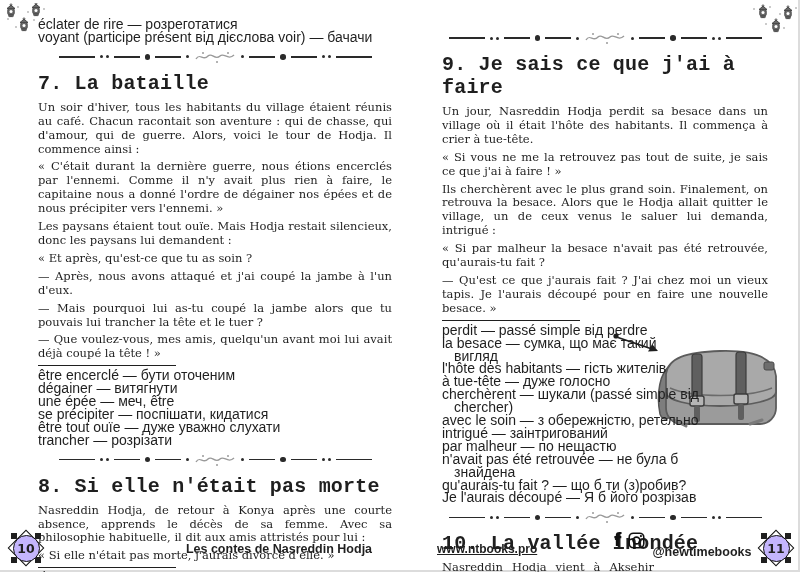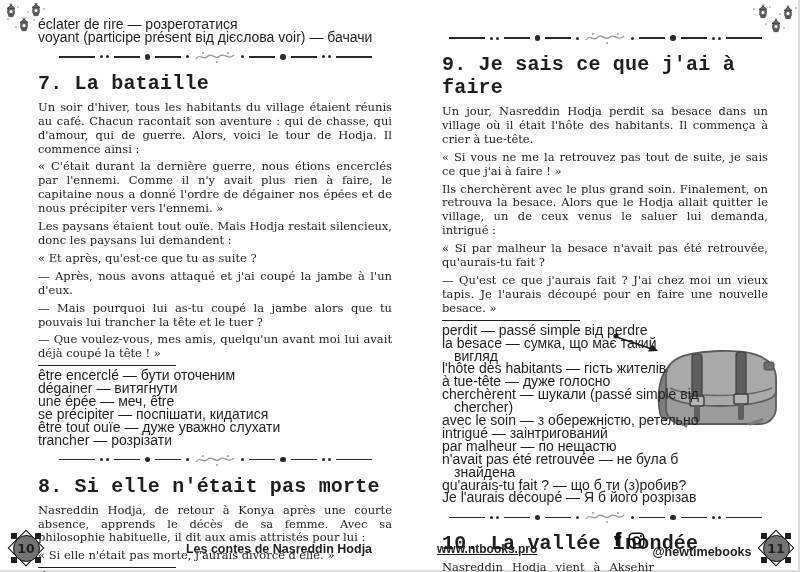--- a/index.html
+++ b/index.html
@@ -56,21 +56,21 @@
   .handle{font-family:"Liberation Sans", sans-serif;font-weight:bold;font-size:12.5px;margin-top:24px;}
 
   
   .badge{position:absolute;width:36px;height:36px;}
   .badge-left{left:8px;bottom:6px;}
   .badge-right{right:6px;bottom:6px;}
   .badge .sq{position:absolute;width:6px;height:6px;background:#1f1f1f;}
   .badge .sq.tl{left:3px;top:3px}.badge .sq.tr{right:3px;top:3px}
   .badge .sq.bl{left:3px;bottom:3px}.badge .sq.br{right:3px;bottom:3px}
   .badge .diam{position:absolute;inset:5px;border:1.7px solid #111;background:#fff;transform:rotate(45deg);}
-  .badge .circ{position:absolute;inset:4.5px;border:1.7px solid #111;border-radius:50%;background:#737373;
+  .badge .circ{position:absolute;inset:4.5px;border:1.7px solid #111;border-radius:50%;background:#c4b5fd;
       display:flex;align-items:center;justify-content:center;
       font-family:"DejaVu Sans", sans-serif;font-weight:bold;font-size:12.5px;text-align:center;}
 </style>
 </head>
 <body>
 
 <svg class="lanterns lant-left" viewBox="0 0 52 40">
   <defs>
     <g id="lant" stroke="#4a4a4a" stroke-width="1" fill="#6a6a6a">
       <circle cx="5" cy="0.8" r="0.9" fill="none"></circle>
@@ -136,21 +136,21 @@
         <span class="d3"></span>
         <span class="d3"></span>
       </span>
       <span class="ln w36"></span>
   </div>
 
   <div class="h">7. La bataille</div>
   <p class="bp">Un soir d'hiver, tous les habitants du village étaient réunis au café. Chacun racontait son aventure : qui de chasse, qui d'amour, qui de guerre. Alors, voici le tour de Hodja. Il commence ainsi :</p>
   <p class="bp">« C'était durant la dernière guerre, nous étions encerclés par l'ennemi. Comme il n'y avait plus rien à faire, le capitaine nous a donné l'ordre de dégainer nos épées et de nous précipiter vers l'ennemi. »</p>
   <p class="bp">Les paysans étaient tout ouïe. Mais Hodja restait silencieux, donc les paysans lui demandent :</p>
-  <p class="bp">« Et après, qu'est-ce que tu as suite ?</p>
+  <p class="bp">« Et après, qu'est-ce que tu as soin ?</p>
   <p class="bp">— Après, nous avons attaqué et j'ai coupé la jambe à l'un d'eux.</p>
   <p class="bp">— Mais pourquoi lui as-tu coupé la jambe alors que tu pouvais lui trancher la tête et le tuer ?</p>
   <p class="bp">— Que voulez-vous, mes amis, quelqu'un avant moi lui avait déjà coupé la tête ! »</p>
 
   <div class="vocab">
     <div class="vrule"></div>
     <div class="voc">être encerclé — бути оточеним</div>
     <div class="voc">dégainer — витягнути</div>
     <div class="voc">une épée — меч, être</div>
     <div class="voc">se précipiter — поспішати, кидатися</div>

